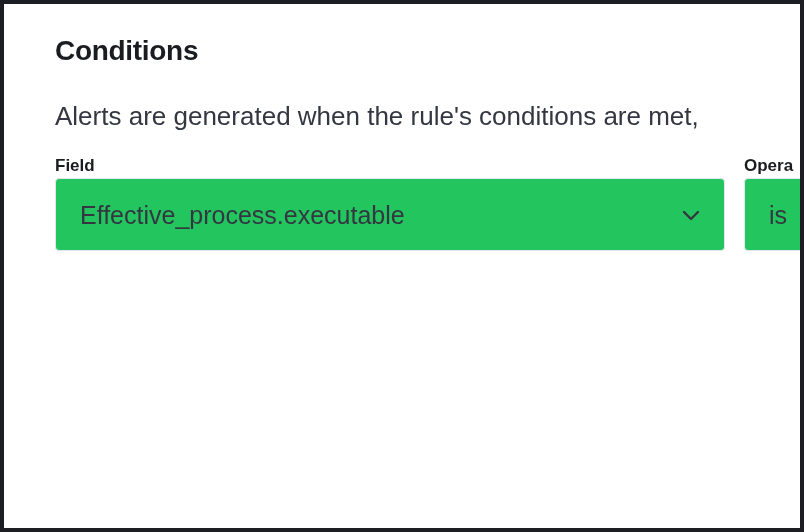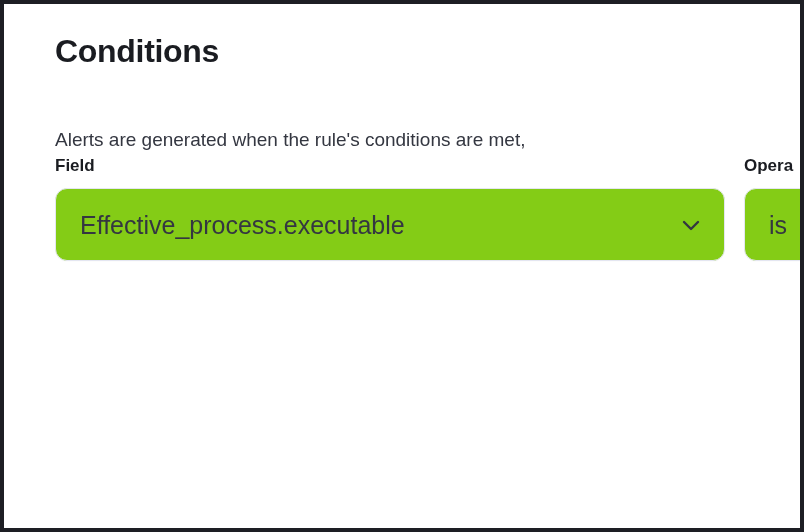--- a/index.html
+++ b/index.html
@@ -27,39 +27,38 @@
     width: 800px;
     height: 100%;
     box-sizing: border-box;
   }
 
   
   .section-title {
     position: absolute;
     left: 0;
     top: 30px;
-    font-size: 32px;
+    font-size: 28px;
     font-weight: bold;
     line-height: 34px;
     color: #1a1c21;
     letter-spacing: -0.3px;
     white-space: nowrap;
   }
 
   
   .section-subtitle {
     position: absolute;
     left: 0;
     top: 95px;
-    font-size: 19px;
+    font-size: 26px;
     font-weight: normal;
     line-height: 34px;
     color: #343741;
     white-space: nowrap;
-    margin-top: 24px;
   }
 
   
   .form-row {
     position: absolute;
     left: 0;
     top: 150px;
     width: 760px;
     height: 120px;
   }
@@ -78,29 +77,28 @@
     width: 200px;
   }
 
   .form-label {
     font-size: 17px;
     font-weight: bold;
     line-height: 24px;
     color: #1a1c21;
     white-space: nowrap;
     display: block;
-    margin-bottom: 10px;
   }
 
   .select-control {
     box-sizing: border-box;
     height: 73px;
-    background: #84cc16;
+    background: #22c55e;
     border: 1px solid #e4e6f1;
-    border-radius: 12px;
+    border-radius: 4px;
     display: flex;
     align-items: center;
     padding: 0 20px 0 24px;
     cursor: pointer;
     box-shadow: 0 1px 1px rgba(0,0,0,0.015);
   }
 
   .select-control.field-select { width: 670px; }
   .select-control.operator-select { width: 200px; }
 

